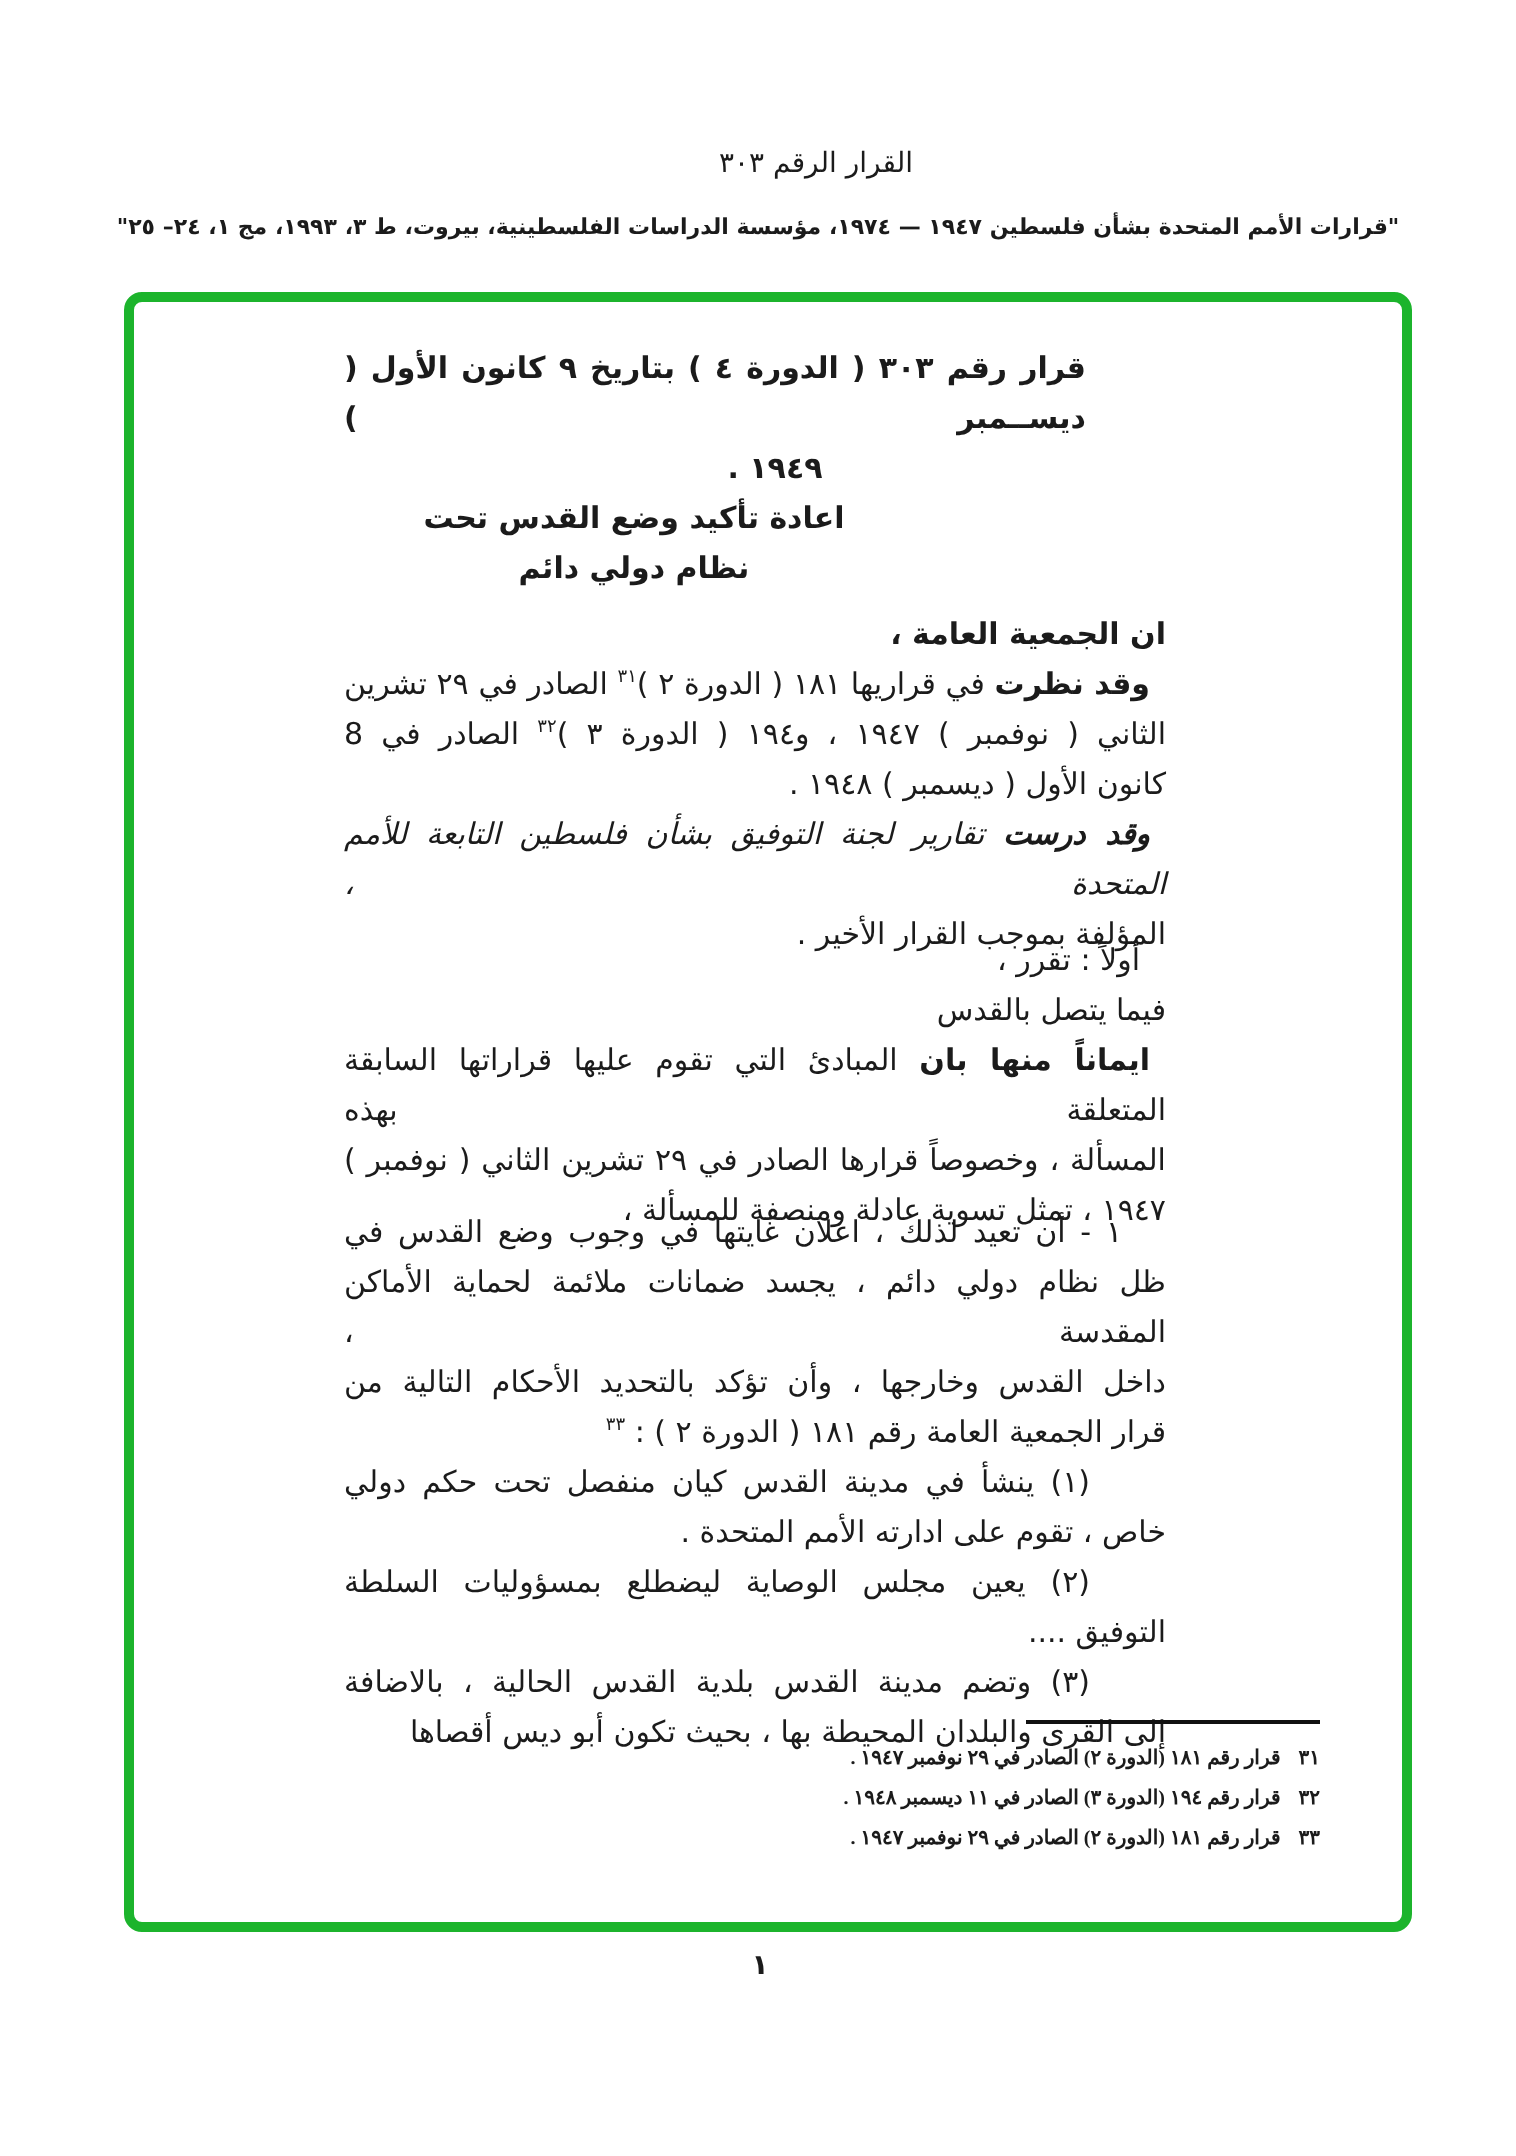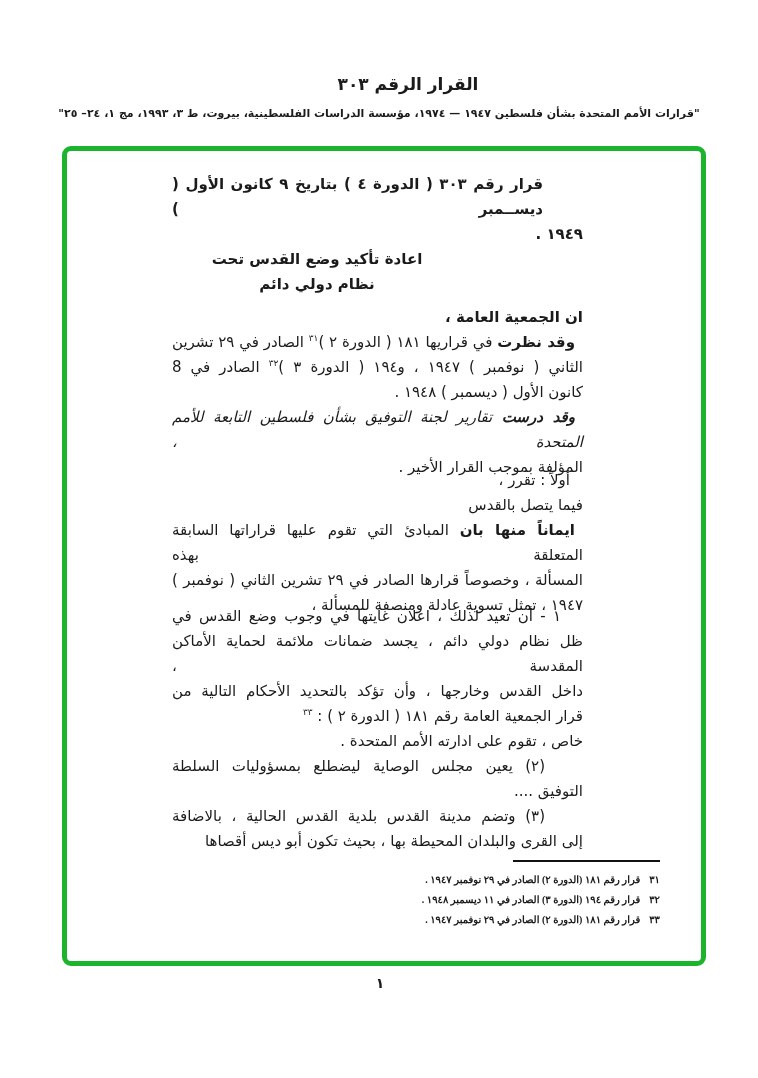--- a/index.html
+++ b/index.html
@@ -4,40 +4,40 @@
 <style>
   html,body{margin:0;padding:0;background:#ffffff;}
   .page{
     position:relative;width:758px;height:1078px;background:#ffffff;
     font-family:"DejaVu Sans",sans-serif;color:#1b1b1b;overflow:hidden;
   }
   .b{font-weight:bold;}
   
   .doc-title{
     position:absolute;top:74px;left:408px;transform:translateX(-50%);
-    font-size:17px;font-weight:bold;white-space:nowrap;direction:rtl;
+    font-size:14px;font-weight:normal;white-space:nowrap;direction:rtl;
   }
   .source-line{
     position:absolute;top:107px;left:15px;width:728px;text-align:center;
     font-size:11px;font-weight:bold;direction:rtl;white-space:nowrap;
   }
   
   .res-frame{
     position:absolute;left:62px;top:146px;width:634px;height:810px;
     border:5px solid #1cb42c;border-radius:9px;background:transparent;
   }
   
   .res-column{
     position:absolute;left:172px;top:172px;width:411px;
     direction:rtl;font-size:15px;line-height:25px;
   }
   .bline{min-height:25px;}
   .a-just{text-align:justify;text-align-last:justify;}
   .a-right{text-align:right;}
-  .a-left{text-align:right;padding-left:20px;}
+  .a-left{text-align:center;padding-left:20px;}
   .a-center{width:290px;margin-right:auto;margin-left:0;text-align:center;}
   sup{font-size:9px;line-height:0;}
   
   .footnote-block{
     position:absolute;top:860px;right:98px;width:290px;
     direction:rtl;text-align:right;font-family:Liberation Serif, serif;
   }
   .fn-rule{width:147px;height:2px;background:#111;margin-bottom:8px;}
   .fn-row{font-size:10px;font-weight:bold;line-height:20px;white-space:nowrap;}
   .fn-num{margin-left:9px;}
@@ -71,20 +71,21 @@
       <div class="bline a-right"><span>المؤلفة بموجب القرار الأخير .</span></div>
       <div class="bline a-right" style="text-indent: 13px; margin-top: -12px;"><span>أولاً : تقرر ،</span></div>
       <div class="bline a-right"><span>فيما يتصل بالقدس</span></div>
       <div class="bline a-just" style="text-indent: 8px;"><span class="b">ايماناً منها بان</span><span> المبادئ التي تقوم عليها قراراتها السابقة المتعلقة بهذه</span></div>
       <div class="bline a-just"><span>المسألة ، وخصوصاً قرارها الصادر في ٢٩ تشرين الثاني ( نوفمبر )</span></div>
       <div class="bline a-right"><span>١٩٤٧ ، تمثل تسوية عادلة ومنصفة للمسألة ،</span></div>
       <div class="bline a-just" style="text-indent: 22px; margin-top: -14px;"><span>١ - أن تعيد لذلك ، اعلان غايتها في وجوب وضع القدس في</span></div>
       <div class="bline a-just"><span>ظل نظام دولي دائم ، يجسد ضمانات ملائمة لحماية الأماكن المقدسة ،</span></div>
       <div class="bline a-just"><span>داخل القدس وخارجها ، وأن تؤكد بالتحديد الأحكام التالية من</span></div>
       <div class="bline a-right"><span>قرار الجمعية العامة رقم ١٨١ ( الدورة ٢ ) : </span><sup>٣٣</sup></div>
+      <div class="bline a-just" style="text-indent: 38px;"><span>(١) ينشأ في مدينة القدس كيان منفصل تحت حكم دولي</span></div>
       <div class="bline a-right"><span>خاص ، تقوم على ادارته الأمم المتحدة .</span></div>
       <div class="bline a-just" style="text-indent: 38px;"><span>(٢) يعين مجلس الوصاية ليضطلع بمسؤوليات السلطة</span></div>
       <div class="bline a-right"><span>التوفيق ....</span></div>
       <div class="bline a-just" style="text-indent: 38px;"><span>(٣) وتضم مدينة القدس بلدية القدس الحالية ، بالاضافة</span></div>
       <div class="bline a-right"><span>إلى القرى والبلدان المحيطة بها ، بحيث تكون أبو ديس أقصاها</span></div>
     </div>
 
   <div class="footnote-block">
     <div class="fn-rule"></div>
     <div id="footnote-list">

